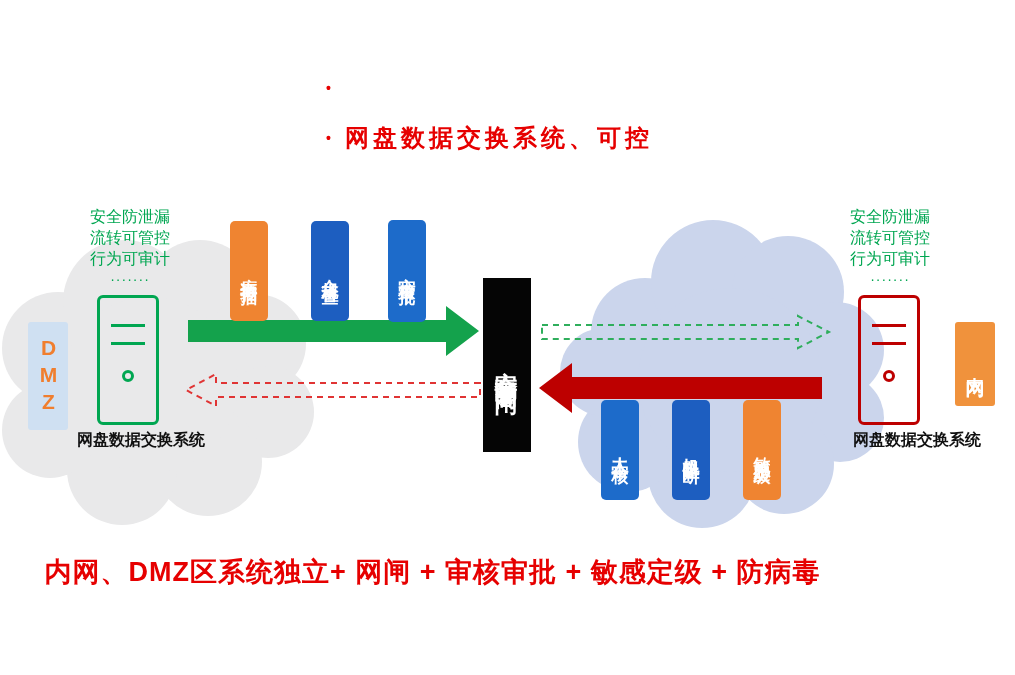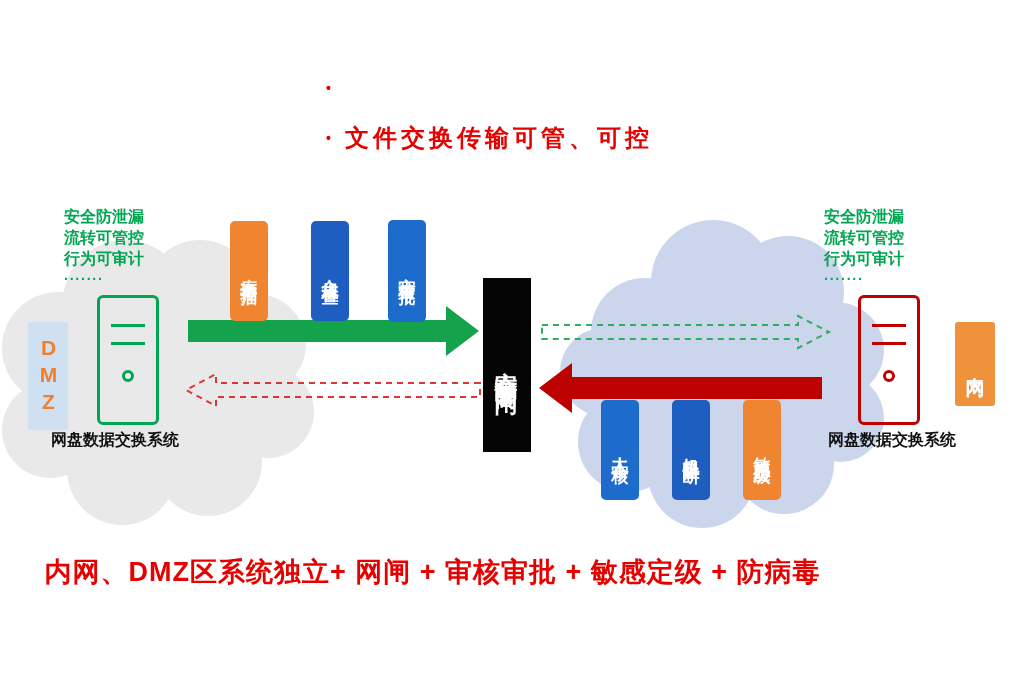--- a/index.html
+++ b/index.html
@@ -7,41 +7,41 @@
   body { font-family:"Liberation Sans", sans-serif; }
   .canvas { position:relative; width:1015px; height:675px; background:#ffffff; overflow:hidden; margin:0 auto; }
   svg.bg { position:absolute; left:0; top:0; }
 
   
   .bullets { position:absolute; left:326px; top:80px; }
   .bullet-item { display:flex; align-items:center; gap:14px; font-weight:bold; font-size:24px; letter-spacing:4px; margin-bottom:26px; }
   .bullet-marker { font-size:14px; letter-spacing:0; }
 
   
-  .features { position:absolute; width:132px; text-align:left; font-weight:bold; font-size:16px; line-height:21px; }
+  .features { position:absolute; width:132px; text-align:center; font-weight:normal; font-size:16px; line-height:21px; }
   .features-left { left:64px; top:206px; }
   .features-right { left:824px; top:206px; }
   .feature-dots { font-size:14px; letter-spacing:1px; }
 
   
   .vtext { writing-mode:vertical-rl; text-orientation:upright; }
   .zone-badge { position:absolute; display:flex; align-items:center; justify-content:center; font-weight:bold; border-radius:3px; }
   .dmz-badge { left:28px; top:322px; width:40px; height:108px; font-size:21px; letter-spacing:4px; }
   .intranet-badge { left:955px; top:322px; width:40px; height:84px; font-size:19px; letter-spacing:3px; }
 
   
   .server { position:absolute; width:62px; height:130px; border:3px solid #000; border-radius:6px; }
   .server-dmz { left:97px; top:295px; }
   .server-intranet { left:858px; top:295px; }
   .vent { position:absolute; left:50%; transform:translateX(-50%); width:34px; height:3px; background:#000; }
   .vent-1 { top:26px; } .vent-2 { top:44px; }
   .power { position:absolute; left:50%; transform:translateX(-50%); top:72px; width:12px; height:12px; border:3px solid #000; border-radius:50%; }
 
   
-  .system-label { position:absolute; text-align:center; font-weight:bold; font-size:16px; color:#111111; }
+  .system-label { position:absolute; text-align:right; font-weight:bold; font-size:16px; color:#111111; }
   .sys-left { left:25px; top:430px; width:180px; }
   .sys-right { left:803px; top:430px; width:178px; }
 
   
   .step-tab { position:absolute; width:38px; height:100px; border-radius:5px; color:#ffffff; font-weight:bold; font-size:17px; letter-spacing:3px; display:flex; align-items:center; justify-content:center; }
   .ot1 { left:230px; top:221px; }
   .ot2 { left:311px; top:221px; }
   .ot3 { left:388px; top:220px; height:102px; }
   .it1 { left:601px; top:400px; }
   .it2 { left:672px; top:400px; }
@@ -93,21 +93,21 @@
 
     <polygon points="822,377 572,377 572,363 539,388 572,413 572,399 822,399" style="fill: rgb(189, 0, 0);"></polygon>
   </svg>
 
   <div class="bullets" style="color: rgb(230, 0, 0);">
     <div class="bullet-item">
       <span class="bullet-marker">•</span>
     </div>
     <div class="bullet-item">
       <span class="bullet-marker">•</span>
-      <span class="bullet-text">文件交换传输可管、可控</span>
+      <span class="bullet-text">网盘数据交换系统、可控</span>
     </div>
   </div>
 
   <div class="features features-left" style="color: rgb(0, 166, 81);">
     <div>安全防泄漏</div>
     <div>流转可管控</div>
     <div>行为可审计</div>
     <div class="feature-dots">·······</div>
   </div>
 

